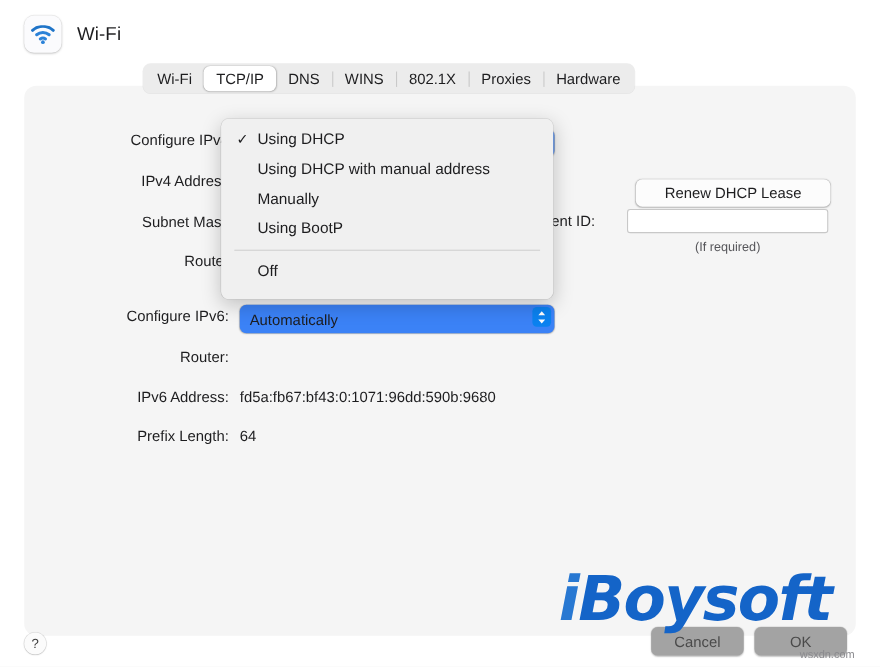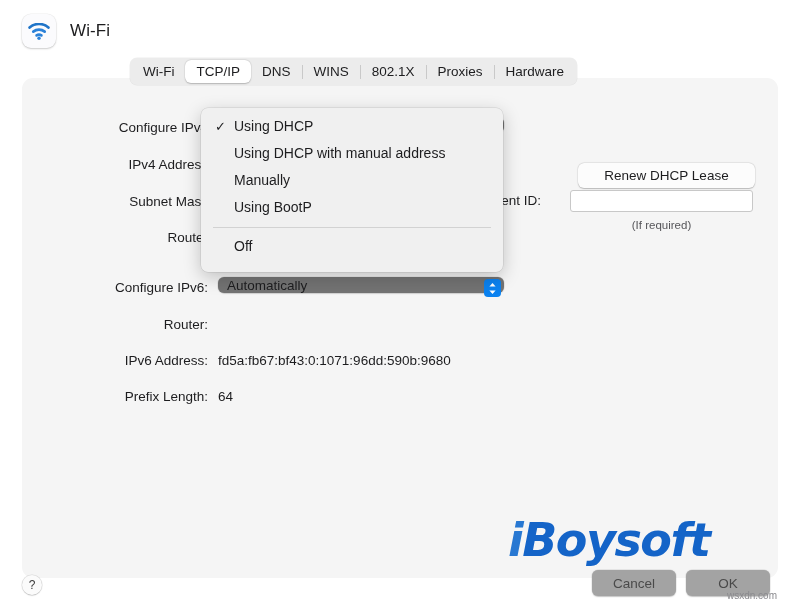--- a/index.html
+++ b/index.html
@@ -102,22 +102,22 @@
     position: absolute;
     left: 218px;
     font-size: 13.5px;
     color: #1d1d1f;
     white-space: nowrap;
   }
 
   
   .popup {
     position: absolute;
-    height: 16px;
-    background: #737373;
+    height: 26px;
+    background: #3b82f6;
     border-radius: 6px;
     box-shadow: 0 .5px 1.2px rgba(0,0,0,.22), 0 0 0 .5px rgba(0,0,0,.07);
     display: flex;
     align-items: center;
   }
   .popup .ptext {
     font-size: 13.5px;
     color: #1d1d1f;
     padding-left: 9px;
   }
@@ -252,21 +252,21 @@
     color: #4a4a4a;
   }
   #cancel-btn { left: 592px; width: 84px; }
   #ok-btn     { left: 686px; width: 84px; }
 
   
   #watermark {
     position: absolute;
     left: 508px;
     top: 513px;
-    font-size: 46px;
+    font-size: 56px;
     font-weight: bold;
     font-style: italic;
     letter-spacing: -1.5px;
     color: #1464c8;
     z-index: 40;
     pointer-events: none;
     font-family: "DejaVu Sans", sans-serif;
   }
   #watermark .light { color: #2878d2; }
   #site-mark {

